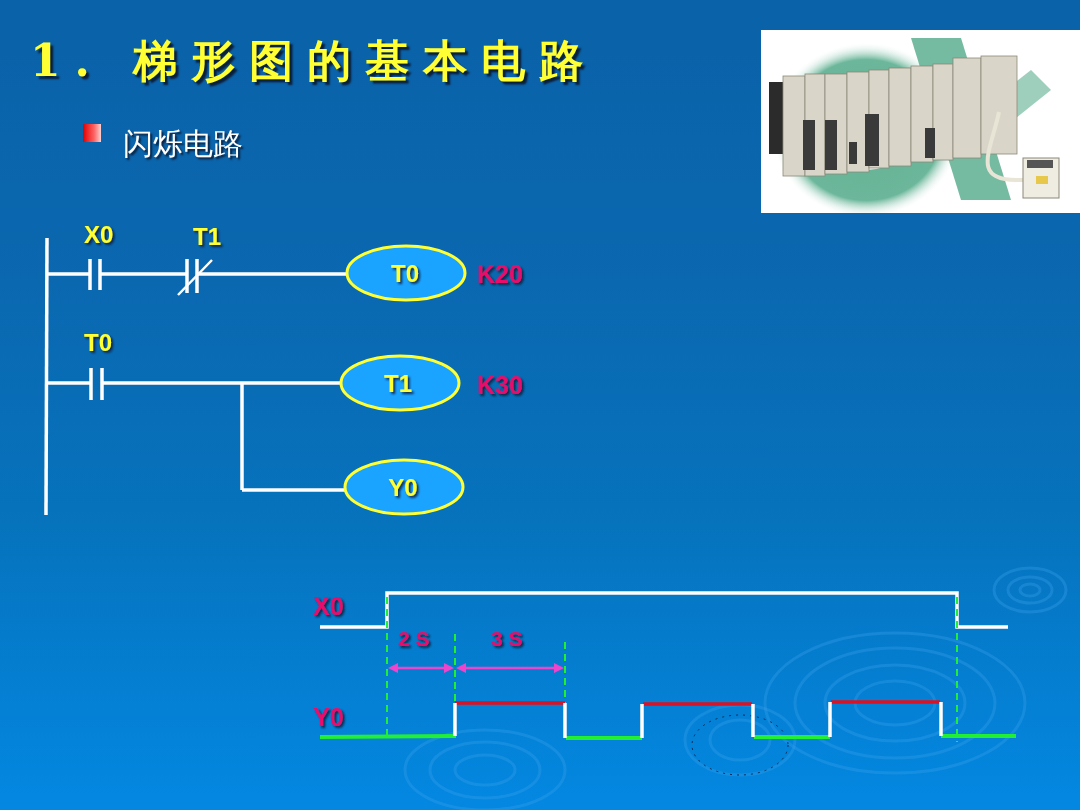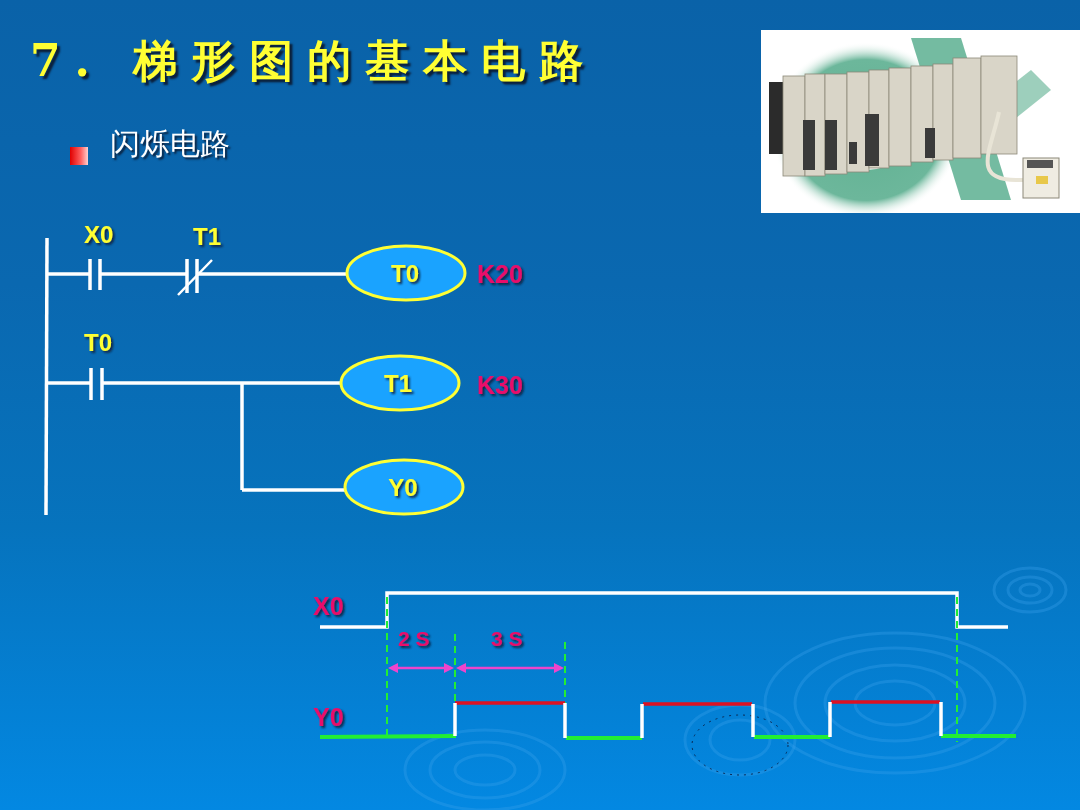--- a/index.html
+++ b/index.html
@@ -10,42 +10,42 @@
     }
     .slide { position: absolute; inset: 0; }
     .title {
       position: absolute; left: 30px; top: 32px;
       font-size: 44px; font-weight: bold; color: #ffff33;
       letter-spacing: 14px;
       text-shadow: 3px 3px 2px #0b1f3a;
       font-family: "DejaVu Serif", "Liberation Serif", serif;
       white-space: nowrap;
     }
-    .bullet-row { position: absolute; left: 70px; top: 124px; display: flex; align-items: flex-end; }
+    .bullet-row { position: absolute; left: 83px; top: 124px; display: flex; align-items: flex-start; }
     .bullet-sq {
       width: 18px; height: 18px; margin-right: 22px;
       background: linear-gradient(90deg, #e00000 0%, #ff6060 60%, #ffd0d0 100%);
     }
     .bullet-text {
       font-size: 30px; color: #ffffff; text-shadow: 2px 2px 2px #0b1f3a;
       font-family: "DejaVu Sans", sans-serif;
     }
     .photo {
       position: absolute; left: 761px; top: 30px; width: 319px; height: 183px;
       background: #ffffff; overflow: hidden;
     }
     svg.diagram { position: absolute; left: 0; top: 0; }
     .lbl { font-family: "Liberation Sans", sans-serif; font-weight: bold; }
   </style>
 </head>
 <body>
 
 <div class="slide">
 
-  <div class="title">7. 梯形图的基本电路</div>
+  <div class="title">1. 梯形图的基本电路</div>
 
   <div class="bullet-row">
     <div class="bullet-sq"></div>
     <div class="bullet-text">闪烁电路</div>
   </div>
 
   <div class="photo">
     <svg width="319" height="183" viewBox="0 0 319 183">
       <defs>
         <radialGradient id="gblob" cx="50%" cy="50%" r="50%">

